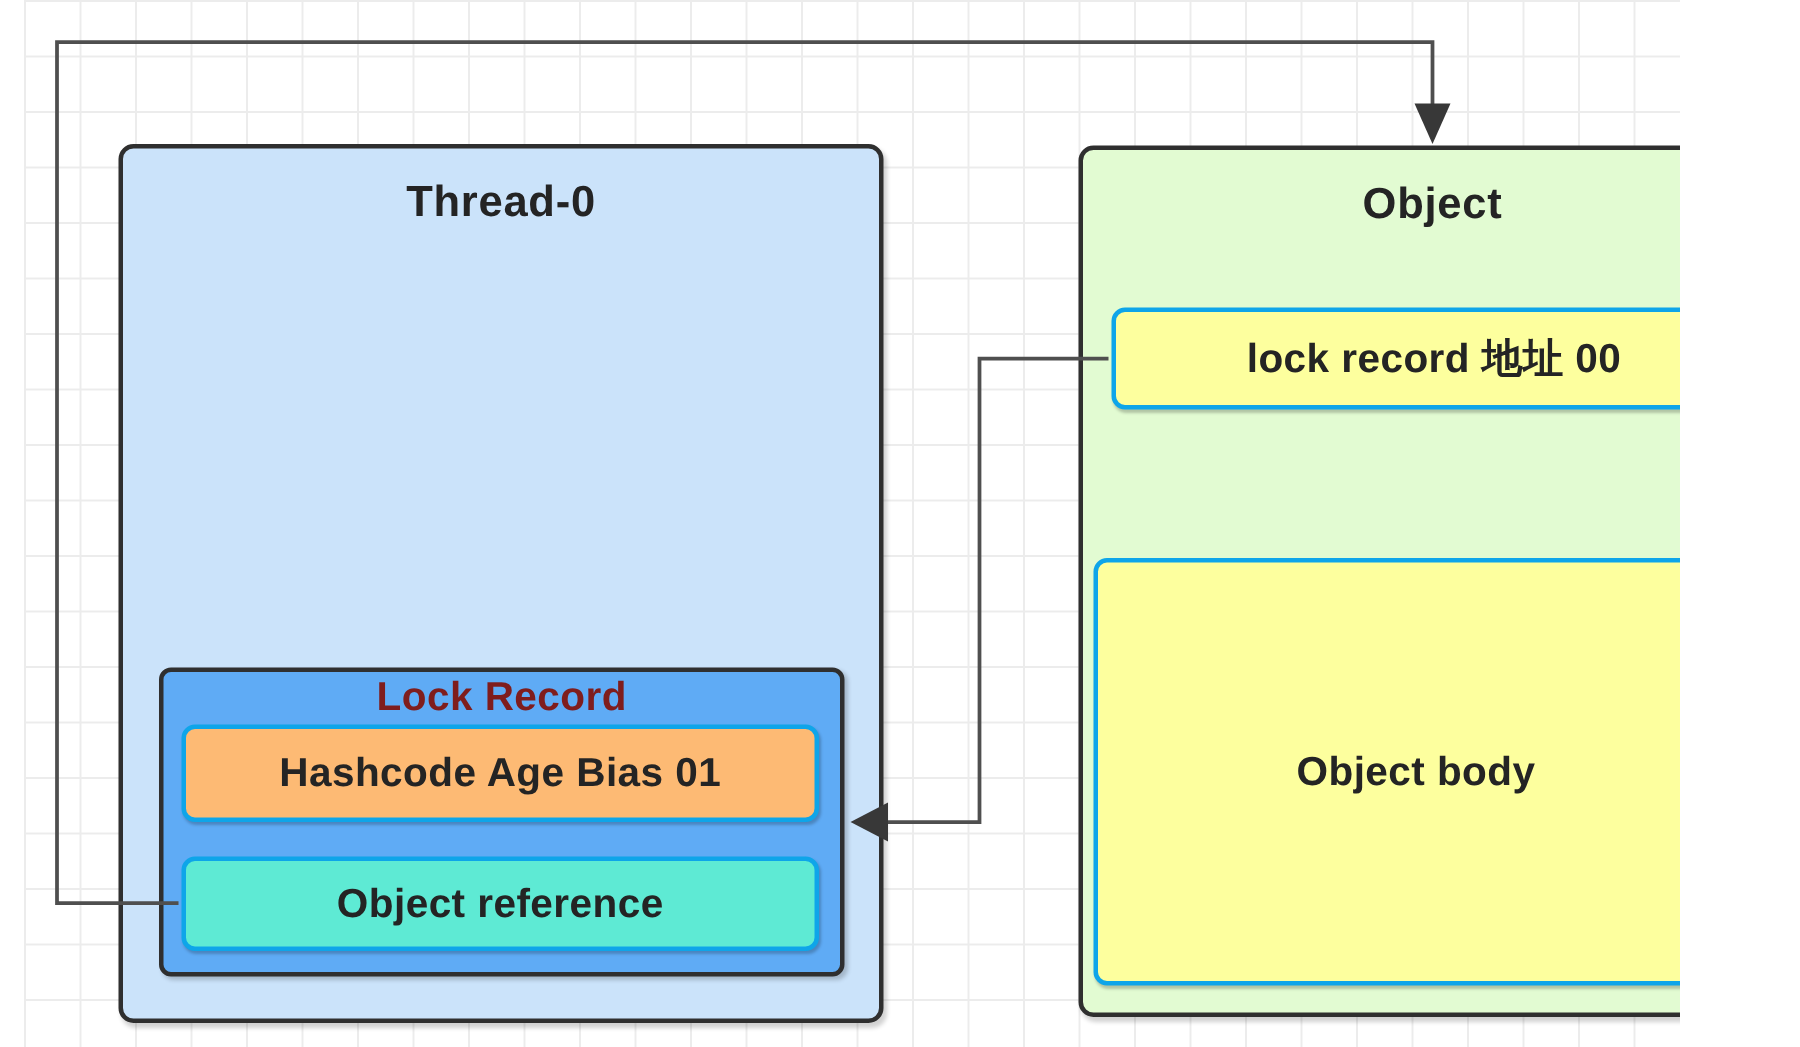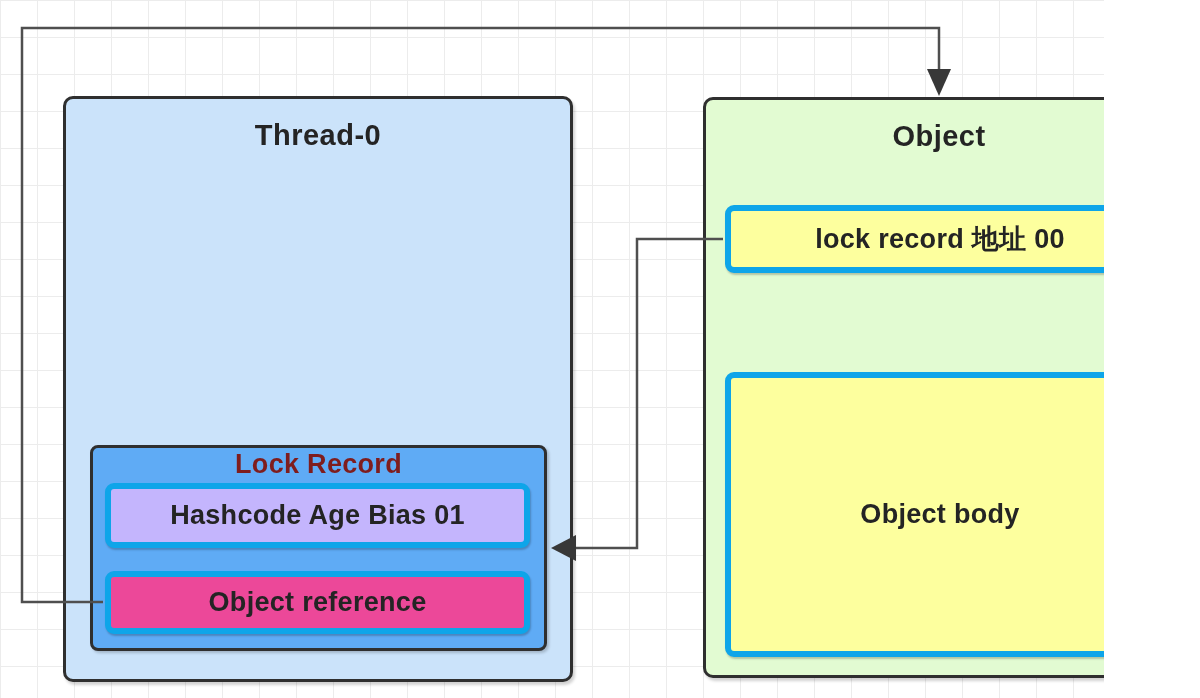--- a/index.html
+++ b/index.html
@@ -11,20 +11,21 @@
   #canvas {
     position: relative;
     width: 1104px;
     height: 698px;
     background-color: #ffffff;
     background-image:
       linear-gradient(to right, #ececec 1px, transparent 1px),
       linear-gradient(to bottom, #ececec 1px, transparent 1px);
     background-size: 37px 37px;
     overflow: hidden;
+    margin-left: 16px;
   }
   .shape {
     position: absolute;
     border: 3px solid #2f2f2f;
   }
   .container-box {
     border-radius: 10px;
     box-shadow: 2px 3px 3px rgba(0,0,0,0.18);
   }
   #thread-box  { left: 63px;  top: 96px; width: 510px; height: 586px; }
@@ -52,36 +53,36 @@
     font-size: 27px;
     font-weight: 700;
     color: #7f1d1d;
     letter-spacing: 0.3px;
   }
   .slot {
     position: absolute;
     display: flex;
     align-items: center;
     justify-content: center;
-    border: 6px solid #0ea5e9;
+    border: 3px solid #0ea5e9;
     border-radius: 9px;
     font-size: 27px;
     font-weight: 700;
     color: #242424;
     letter-spacing: 0.3px;
     box-shadow: 1px 2px 2px rgba(0,0,0,0.22);
     text-align: center;
   }
   
   #slot-hashcode        { left: 12px; top: 35px;  width: 425px; height: 65px; }
   #slot-object-ref      { left: 12px; top: 123px; width: 425px; height: 63px; }
   
   #slot-lock-rec-addr   { left: 19px; top: 105px; width: 430px; height: 68px; }
   #slot-klass-word      { left: 19px; top: 190px; width: 430px; height: 68px; }
-  #slot-object-body     { left: 19px; top: 272px; width: 430px; height: 285px; text-align: center; }
+  #slot-object-body     { left: 7px; top: 272px; width: 430px; height: 285px; text-align: center; }
 
   #connector-layer {
     position: absolute;
     left: 0; top: 0;
     width: 1200px; height: 698px;
     pointer-events: none;
     z-index: 10;
   }
   .connector-line {
     fill: none;
@@ -97,25 +98,25 @@
 <body>
 
 <div id="canvas">
 
   <div class="shape container-box" id="thread-box" style="background-color: rgb(203, 227, 250);">
     <div class="box-title">Thread-0</div>
 
     <div class="shape" id="lock-record-box" style="background-color: rgb(95, 171, 245);">
       <div class="lr-title">Lock Record</div>
 
-      <div class="slot" id="slot-hashcode" style="background-color: #c4b5fd;">
+      <div class="slot" id="slot-hashcode" style="background-color: #fdba74;">
         <span>Hashcode Age Bias 01</span>
       </div>
 
-      <div class="slot" id="slot-object-ref" style="background-color: #ec4899; text-align: center;">
+      <div class="slot" id="slot-object-ref" style="background-color: #5eead4; text-align: center;">
         <span>Object reference</span>
       </div>
     </div>
   </div>
 
   <div class="shape container-box" id="object-box" style="background-color: rgb(226, 251, 210);">
     <div class="box-title">Object</div>
 
     <div class="slot" id="slot-lock-rec-addr" style="background-color: rgb(253, 255, 158);">
       <span>lock record 地址 00</span>

